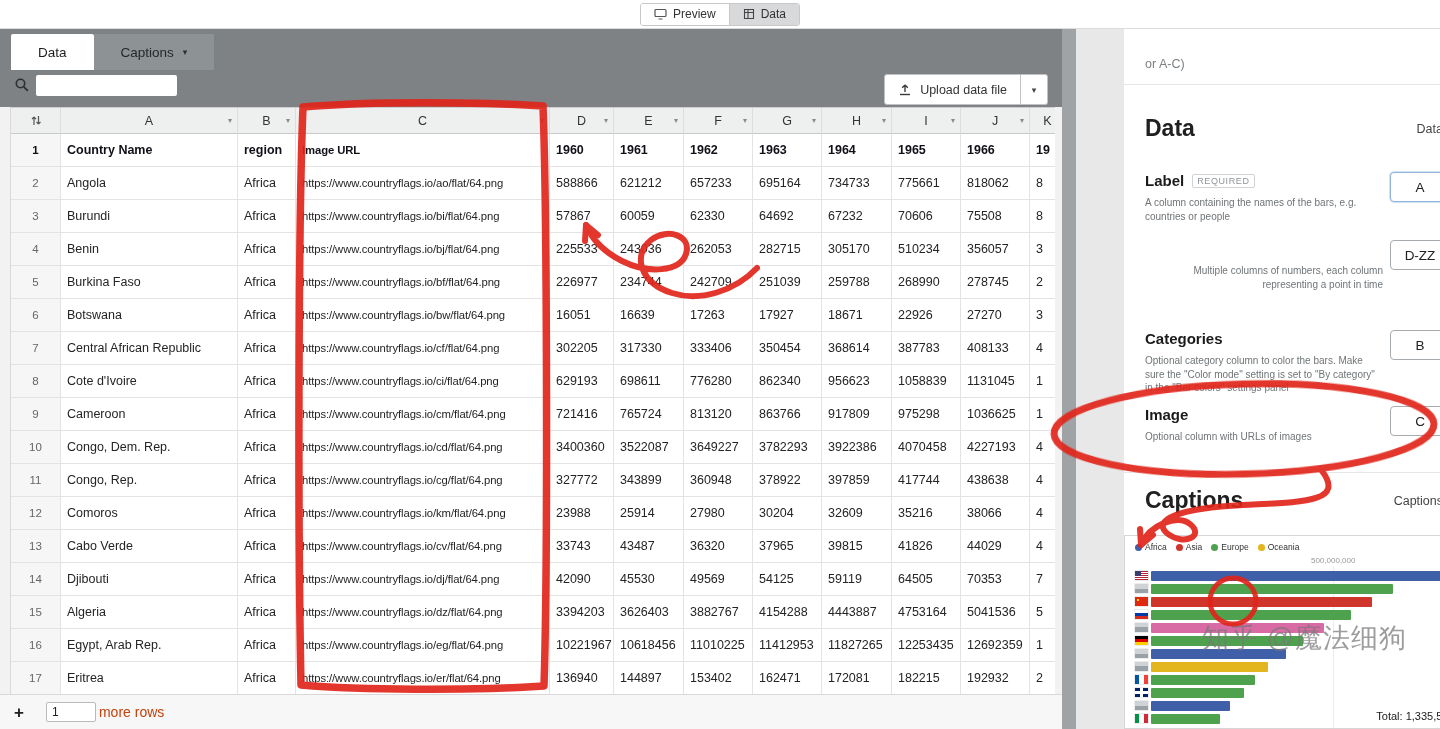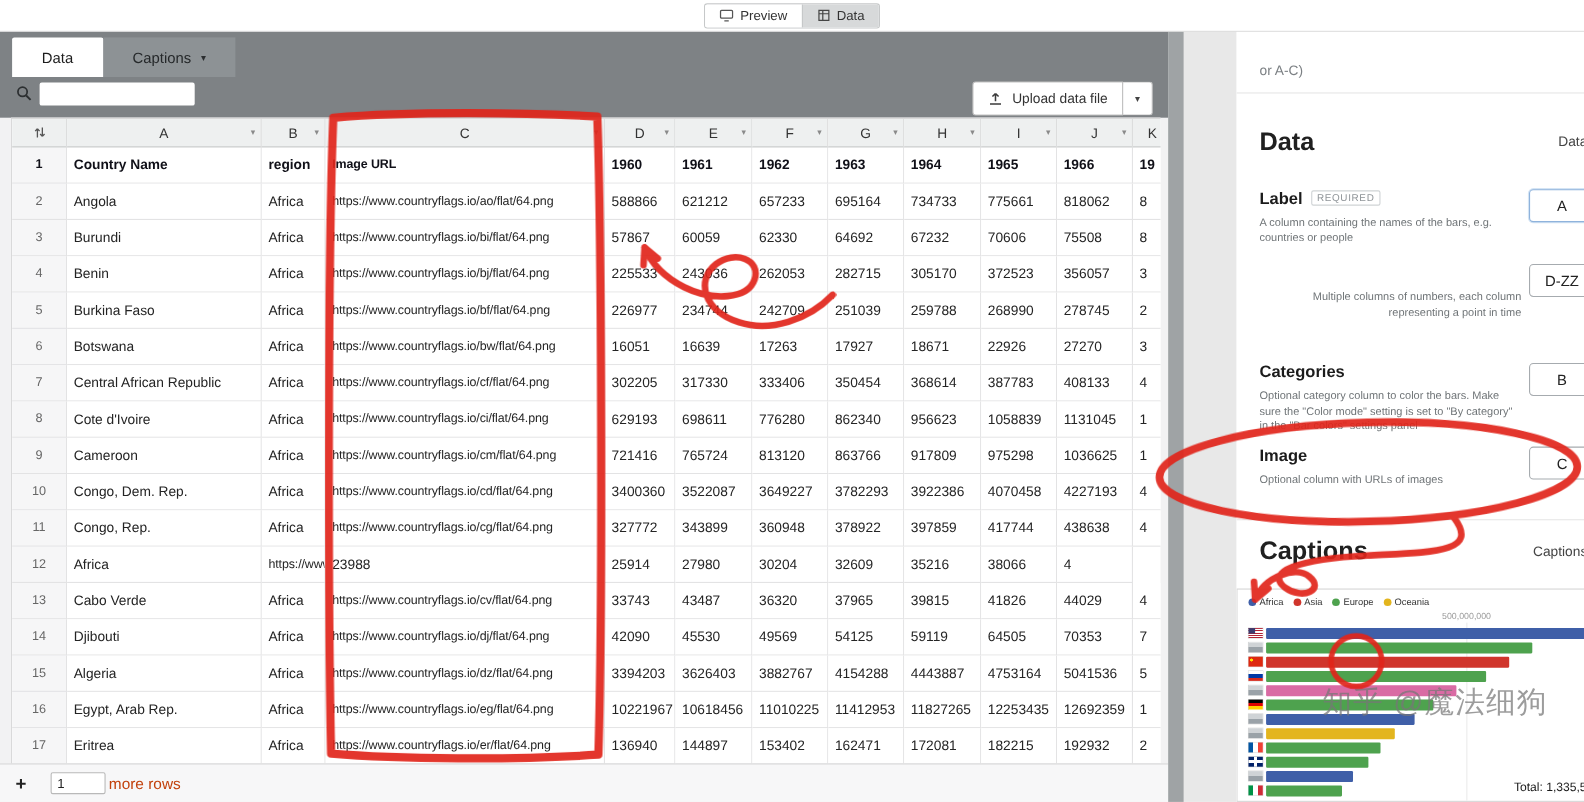--- a/index.html
+++ b/index.html
@@ -231,21 +231,21 @@
         <div class="grid trow">
           <div class="cell rn">4</div>
           <div class="cell">Benin</div>
           <div class="cell">Africa</div>
           <div class="cell url">https://www.countryflags.io/bj/flat/64.png</div>
           <div class="cell">225533</div>
           <div class="cell">243036</div>
           <div class="cell">262053</div>
           <div class="cell">282715</div>
           <div class="cell">305170</div>
-          <div class="cell">372523</div>
+          <div class="cell">510234</div>
           <div class="cell">356057</div>
           <div class="cell">3</div>
         </div>
         <div class="grid trow">
           <div class="cell rn">5</div>
           <div class="cell">Burkina Faso</div>
           <div class="cell">Africa</div>
           <div class="cell url">https://www.countryflags.io/bf/flat/64.png</div>
           <div class="cell">226977</div>
           <div class="cell">234744</div>
@@ -335,20 +335,21 @@
           <div class="cell">343899</div>
           <div class="cell">360948</div>
           <div class="cell">378922</div>
           <div class="cell">397859</div>
           <div class="cell">417744</div>
           <div class="cell">438638</div>
           <div class="cell">4</div>
         </div>
         <div class="grid trow">
           <div class="cell rn">12</div>
+          <div class="cell">Comoros</div>
           <div class="cell">Africa</div>
           <div class="cell url">https://www.countryflags.io/km/flat/64.png</div>
           <div class="cell">23988</div>
           <div class="cell">25914</div>
           <div class="cell">27980</div>
           <div class="cell">30204</div>
           <div class="cell">32609</div>
           <div class="cell">35216</div>
           <div class="cell">38066</div>
           <div class="cell">4</div>

